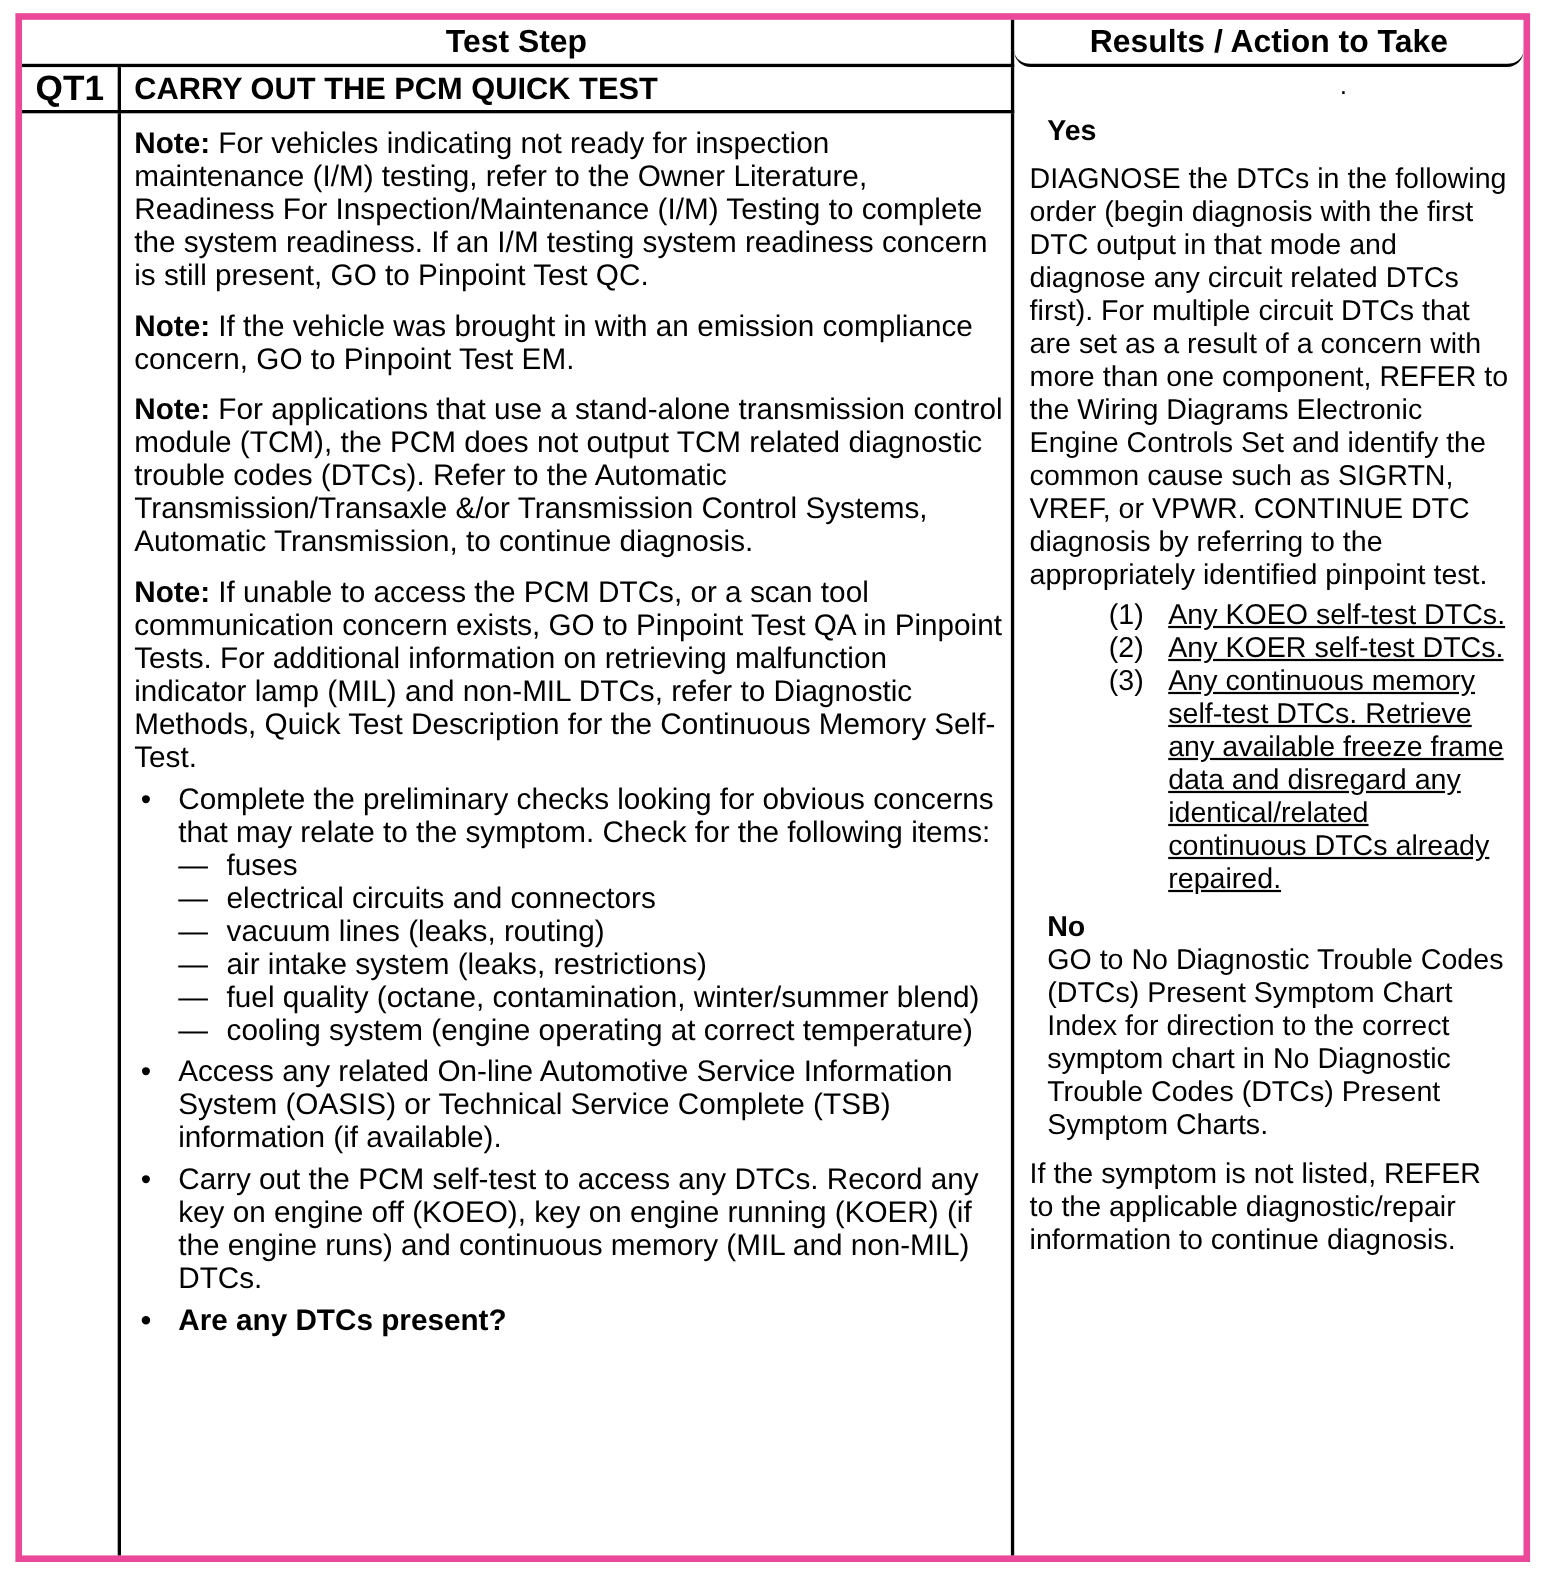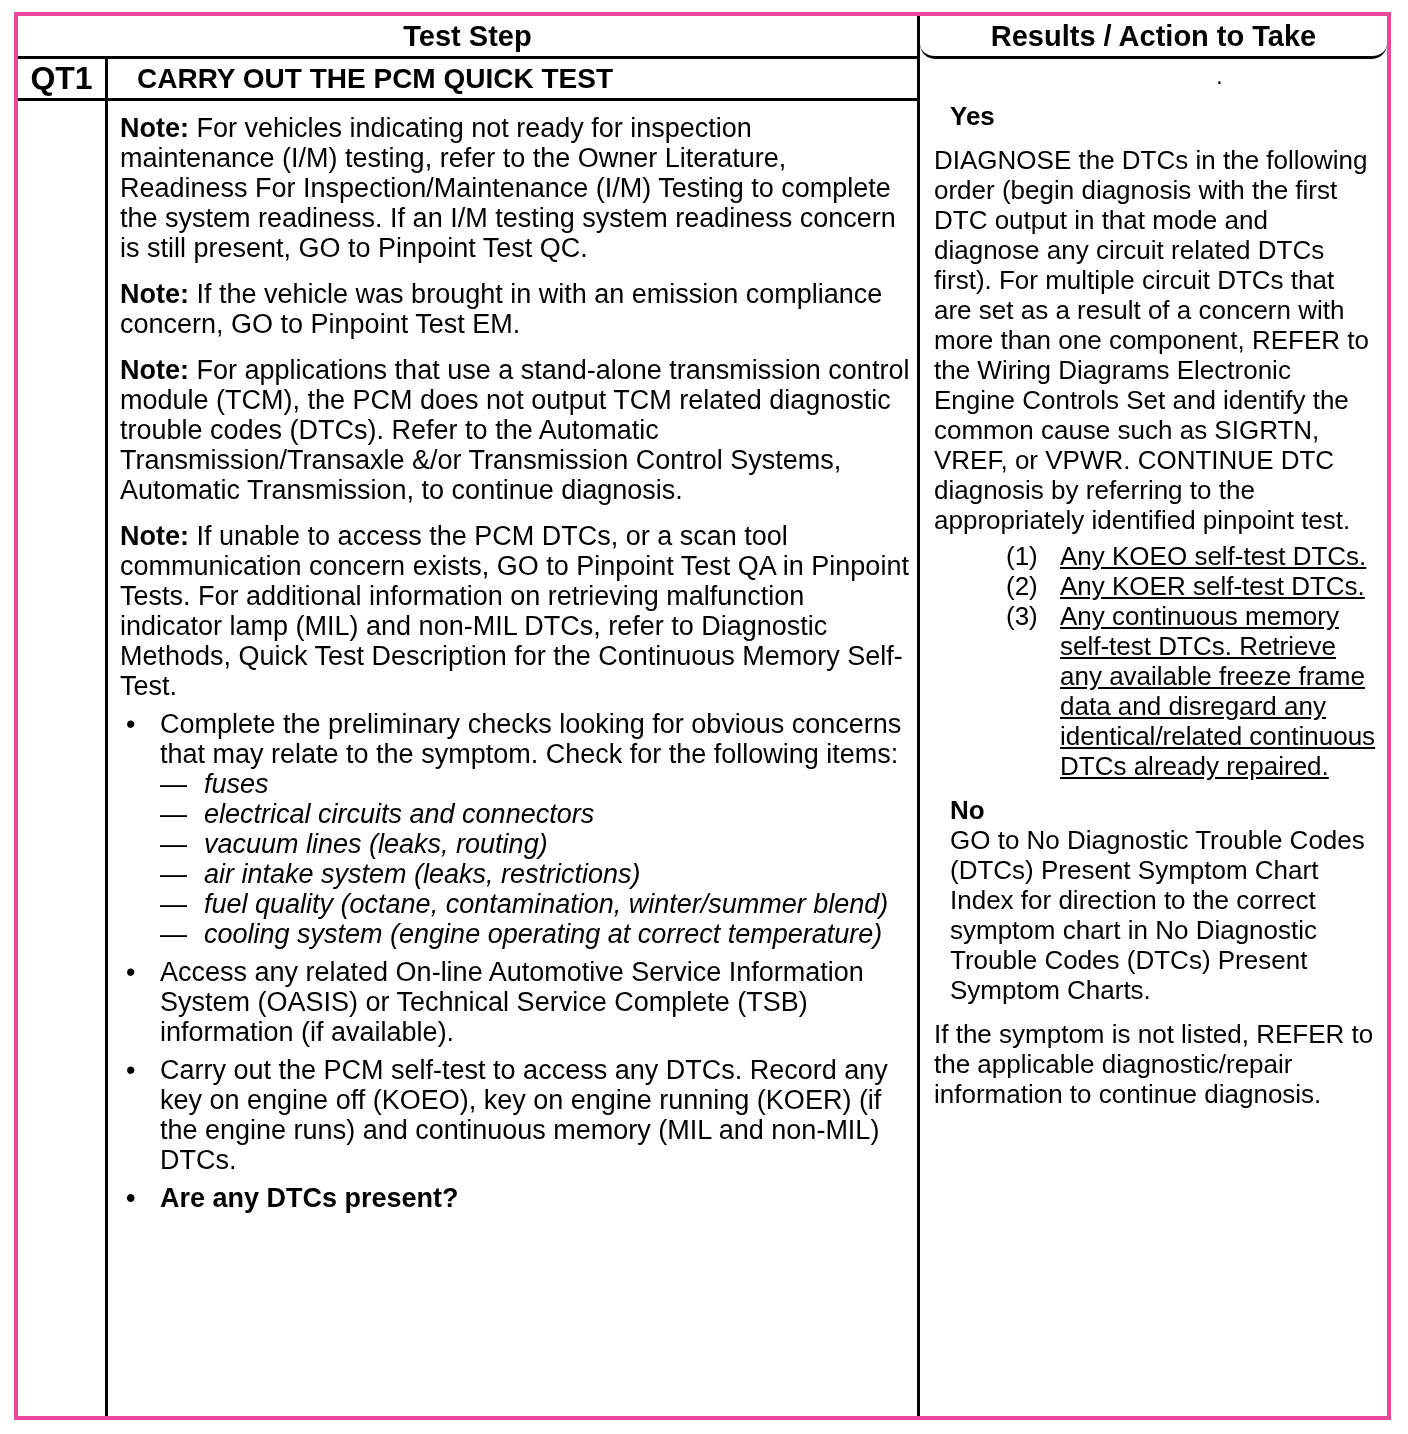--- a/index.html
+++ b/index.html
@@ -3,21 +3,21 @@
 <meta charset="utf-8">
 <style>
   html,body{margin:0;padding:0;background:#ffffff;}
   body{
     width:1408px;height:1434px;position:relative;
     font-family:"Liberation Sans",sans-serif;color:#000;
     -webkit-font-smoothing:antialiased;
   }
   .table{
     position:absolute;left:14px;top:12px;width:1377px;height:1408px;
-    border:4px solid #ec4899;box-sizing:border-box;
+    border:6px solid #ec4899;box-sizing:border-box;
     display:grid;
     grid-template-columns:90px 812px 1fr;
     grid-template-rows:43px 42px 1fr;
     background:#fff;
   }
   .cell{box-sizing:border-box;overflow:hidden;}
   .h-left{
     grid-column:1/3;grid-row:1;border-right:3px solid #000;border-bottom:3px solid #000;
     display:flex;align-items:center;justify-content:center;
     font-weight:bold;font-size:29px;
@@ -27,42 +27,42 @@
     display:flex;align-items:center;justify-content:center;
     font-weight:bold;font-size:29px;border-radius:15px;
   }
   .step-id{
     grid-column:1;grid-row:2;border-right:3px solid #000;border-bottom:3px solid #000;
     display:flex;align-items:center;justify-content:center;
     font-weight:bold;font-size:32px;
   }
   .step-title{
     grid-column:2;grid-row:2;border-right:3px solid #000;border-bottom:3px solid #000;
-    display:flex;align-items:center;font-weight:bold;font-size:28px;padding-left:29px;
+    display:flex;align-items:center;font-weight:bold;font-size:28px;padding-left:12px;
   }
   .left-gutter{grid-column:1;grid-row:3;border-right:3px solid #000;}
   .left-body{
     grid-column:2;grid-row:3;border-right:3px solid #000;
     padding:6px 4px 8px 12px;font-size:27px;line-height:30px;
   }
   .right-body{
     grid-column:3;grid-row:2/4;position:relative;
     padding:42px 10px 8px 14px;font-size:26px;line-height:30px;
   }
   .stray-dot{position:absolute;top:2px;left:296px;font-size:24px;}
   p{margin:0;}
   .note{margin-top:16px;}
   .note:first-child{margin-top:6px;}
   .note .nlabel{font-weight:bold;}
   .bullet{display:flex;margin-top:8px;}
   .bullet .bmark{flex:none;width:40px;padding-left:6px;box-sizing:border-box;}
   .bullet .bcontent{flex:1;}
   .dash{display:flex;}
   .dash .dmark{flex:none;width:44px;}
-  .dash .dtext{flex:1;font-style:italic;}
+  .dash .dtext{flex:1;}
   .bold{font-weight:bold;}
   .rsec{margin-top:14px;margin-left:16px;}
   .rsec:first-of-type{margin-top:0;}
   .rhead{font-weight:bold;}
   .rpara{margin-top:14px;}
   .numlist{margin-top:6px;margin-left:72px;}
   .numitem{display:flex;}
   .numitem .num{flex:none;width:54px;}
   .numitem .ntext{flex:1;text-decoration:underline;}
 </style>

